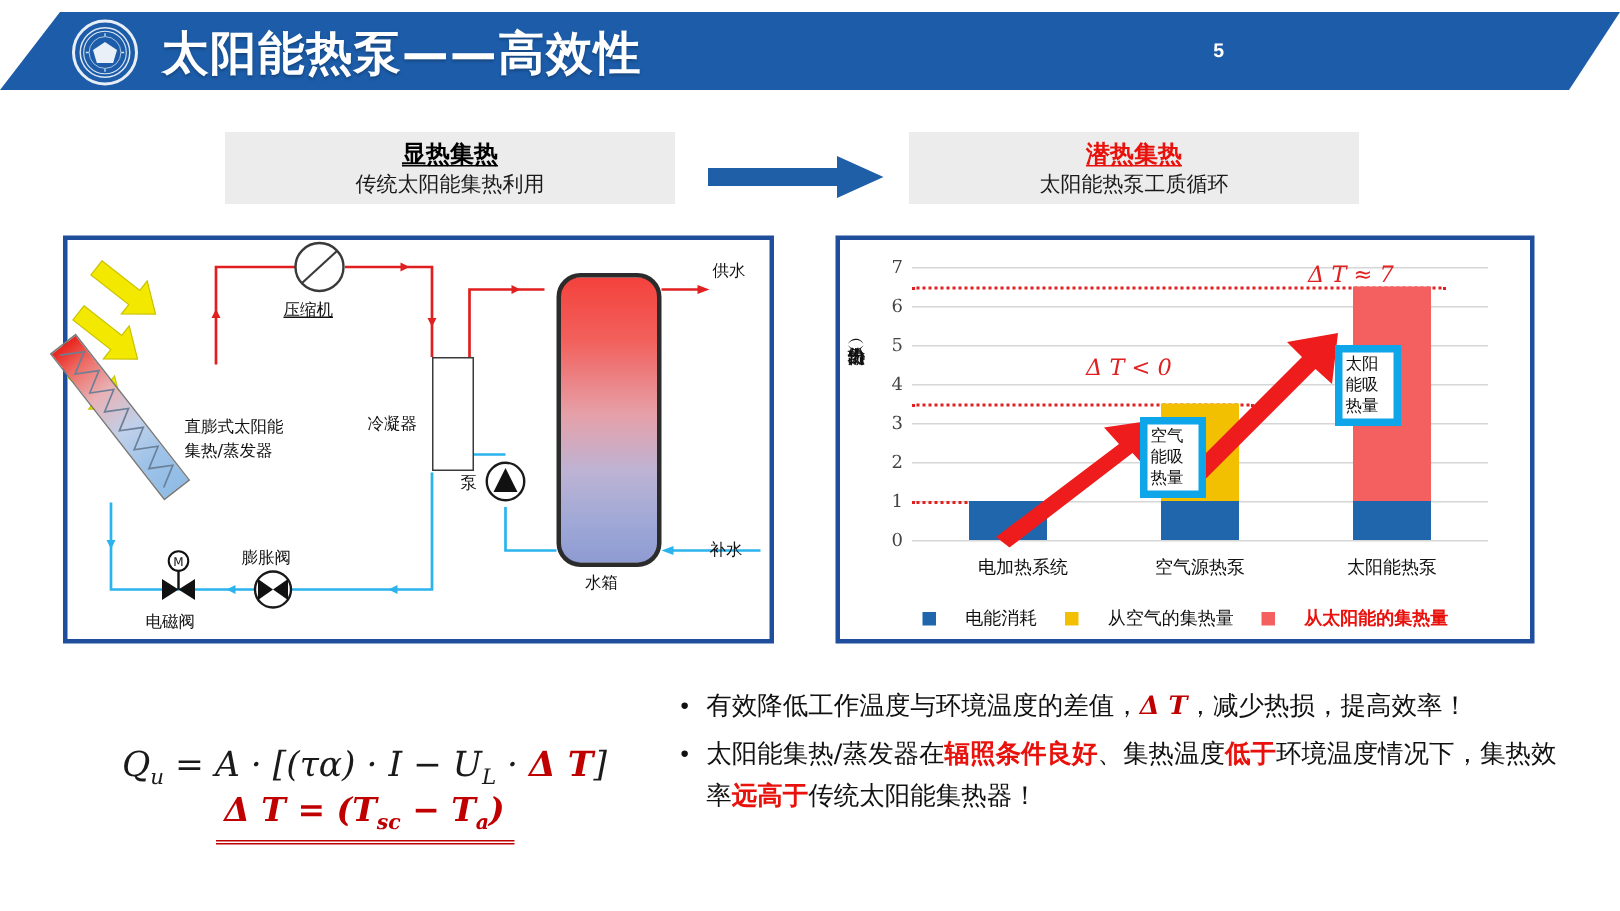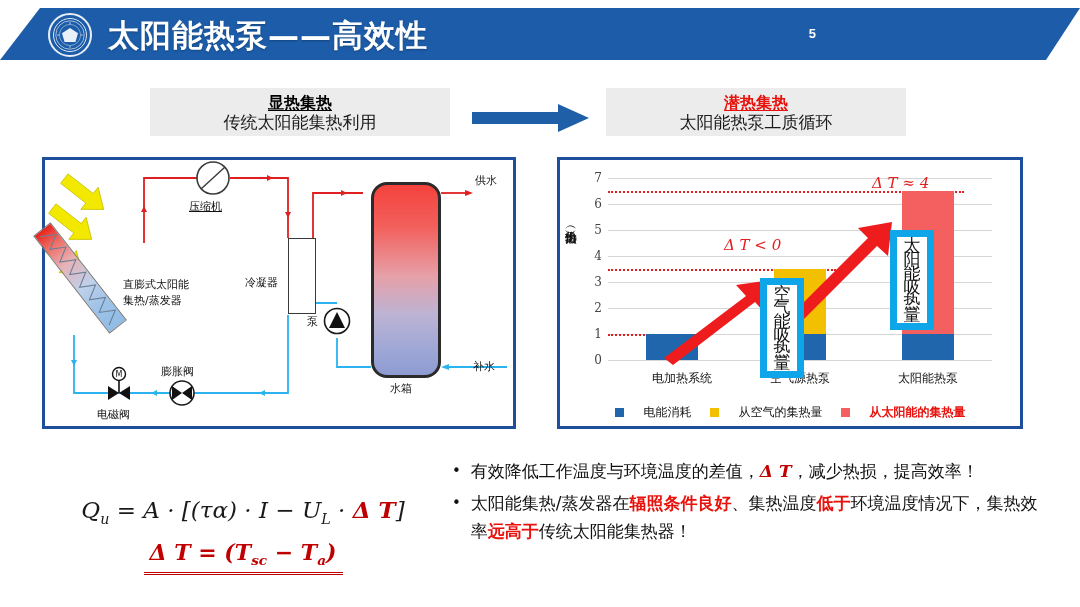--- a/index.html
+++ b/index.html
@@ -65,21 +65,21 @@
   #sub-left{left:150px;top:88px;width:300px;height:48px;}
   #sub-right{left:606px;top:88px;width:300px;height:48px;}
   .sub-title{
     font-size:16px;font-weight:bold;color:#000;
     text-decoration:underline;text-underline-offset:2px;
     line-height:19px;
     font-family:"DejaVu Sans","Liberation Sans",sans-serif;
   }
   .sub-title.red{color:#E8110C;}
   .sub-sub{
-    font-size:17px;color:#1a1a1a;line-height:19px;margin-top:1px;
+    font-size:14px;color:#1a1a1a;line-height:19px;margin-top:1px;
     font-family:Liberation Sans, sans-serif;
   }
 
   
   .blue-arrow{
     position:absolute;left:472px;top:103px;width:118px;height:30px;
   }
 
   
   .panel{
@@ -136,22 +136,22 @@
   .gridline{position:absolute;left:48px;width:384px;height:1px;background:#d6d6d6;}
   .dotline{
     position:absolute;height:0;border-top:2px dotted #E02020;
   }
   .bar{position:absolute;bottom:0;}
   .xtick{
     position:absolute;font-size:12px;color:#111;text-align:center;
     font-family:"DejaVu Sans","Liberation Sans",sans-serif;
   }
   .barlabel{
-    position:absolute;background:#fff;border:7px solid #0ea5e9;
-    font-size:17px;color:#111;line-height:14px;text-align:center;
+    position:absolute;background:#fff;border:5px solid #0ea5e9;
+    font-size:11px;color:#111;line-height:14px;
     font-family:"DejaVu Sans","Liberation Sans",sans-serif;
     padding:1px 2px;box-sizing:border-box;
   }
   .dt-note{
     position:absolute;color:#E02020;font-size:15px;
     font-family:"DejaVu Serif","Liberation Serif",serif;
     font-style:italic;white-space:nowrap;
   }
   .legend{
     position:absolute;left:0;bottom:5px;width:100%;
@@ -165,21 +165,21 @@
 
   
   .formula{
     position:absolute;left:48px;top:496px;width:390px;
     text-align:center;
     font-family:"DejaVu Serif","Liberation Serif",serif;
   }
   .formula-1{font-size:23px;color:#1a1a1a;font-style:italic;white-space:nowrap;}
   .formula-2{
     font-size:22px;color:#C00000;font-style:italic;font-weight:bold;
-    margin-top:12px;display:inline-block;
+    display:inline-block;
     border-bottom:3px double #C00000;padding:0 6px 4px 6px;
     white-space:nowrap;
   }
   .red-d{color:#C00000;font-weight:bold;}
   sub{font-size:.62em;}
 
   
   .bullets{
     position:absolute;left:452px;top:457px;width:600px;
     font-size:17px;color:#111;line-height:28px;
@@ -384,21 +384,21 @@
           <div class="bar" style="position: absolute; left: 342px; width: 52px; top: 31px; height: 143px; background: rgb(244, 96, 95);"></div>
         </div>
 
       <div id="xtick-host">
           <div class="xtick" style="left: 72px; width: 100px; top: 210px;">电加热系统</div>
           <div class="xtick" style="left: 190px; width: 100px; top: 210px;">空气源热泵</div>
           <div class="xtick" style="left: 318px; width: 100px; top: 210px;">太阳能热泵</div>
         </div>
 
       <div class="dt-note" style="left:164px;top:76px;">Δ T &lt; 0</div>
-      <div class="dt-note" style="left:312px;top:14px;">Δ T ≈ 4</div>
+      <div class="dt-note" style="left:312px;top:14px;">Δ T ≈ 7</div>
 
       <svg style="position:absolute;left:0;top:0;" width="466" height="266" viewBox="0 0 466 266">
         <g fill="#EE1C1C">
           <path d="M104 198 L186 136 L176 125 L210 120 L205 153 L195 142 L113 205 Z"></path>
           <path d="M232 154 L308 78 L298 68 L332 62 L328 96 L317 86 L241 162 Z"></path>
         </g>
       </svg>
 
       <div class="barlabel" id="bl-air" style="left:200px;top:118px;width:44px;">
           <div>空气</div>

